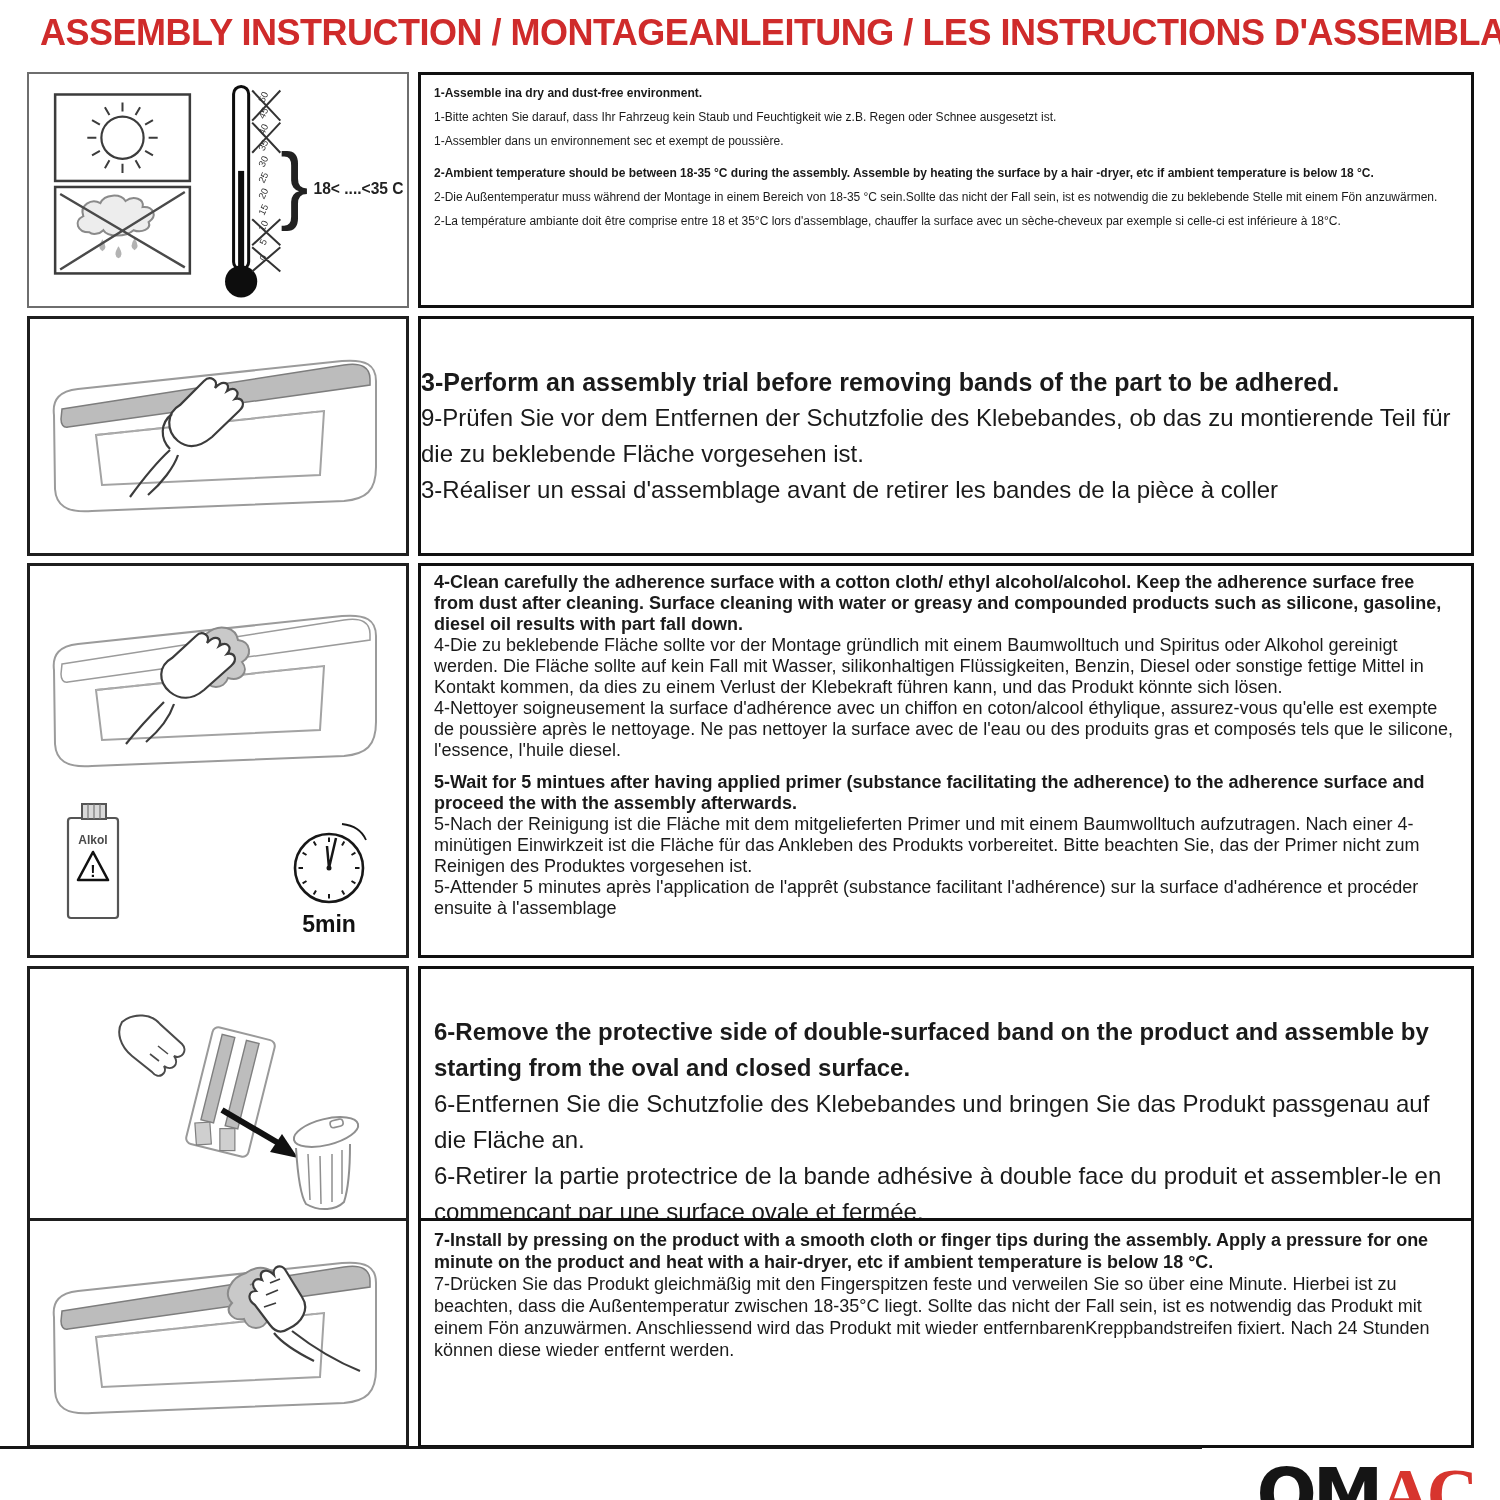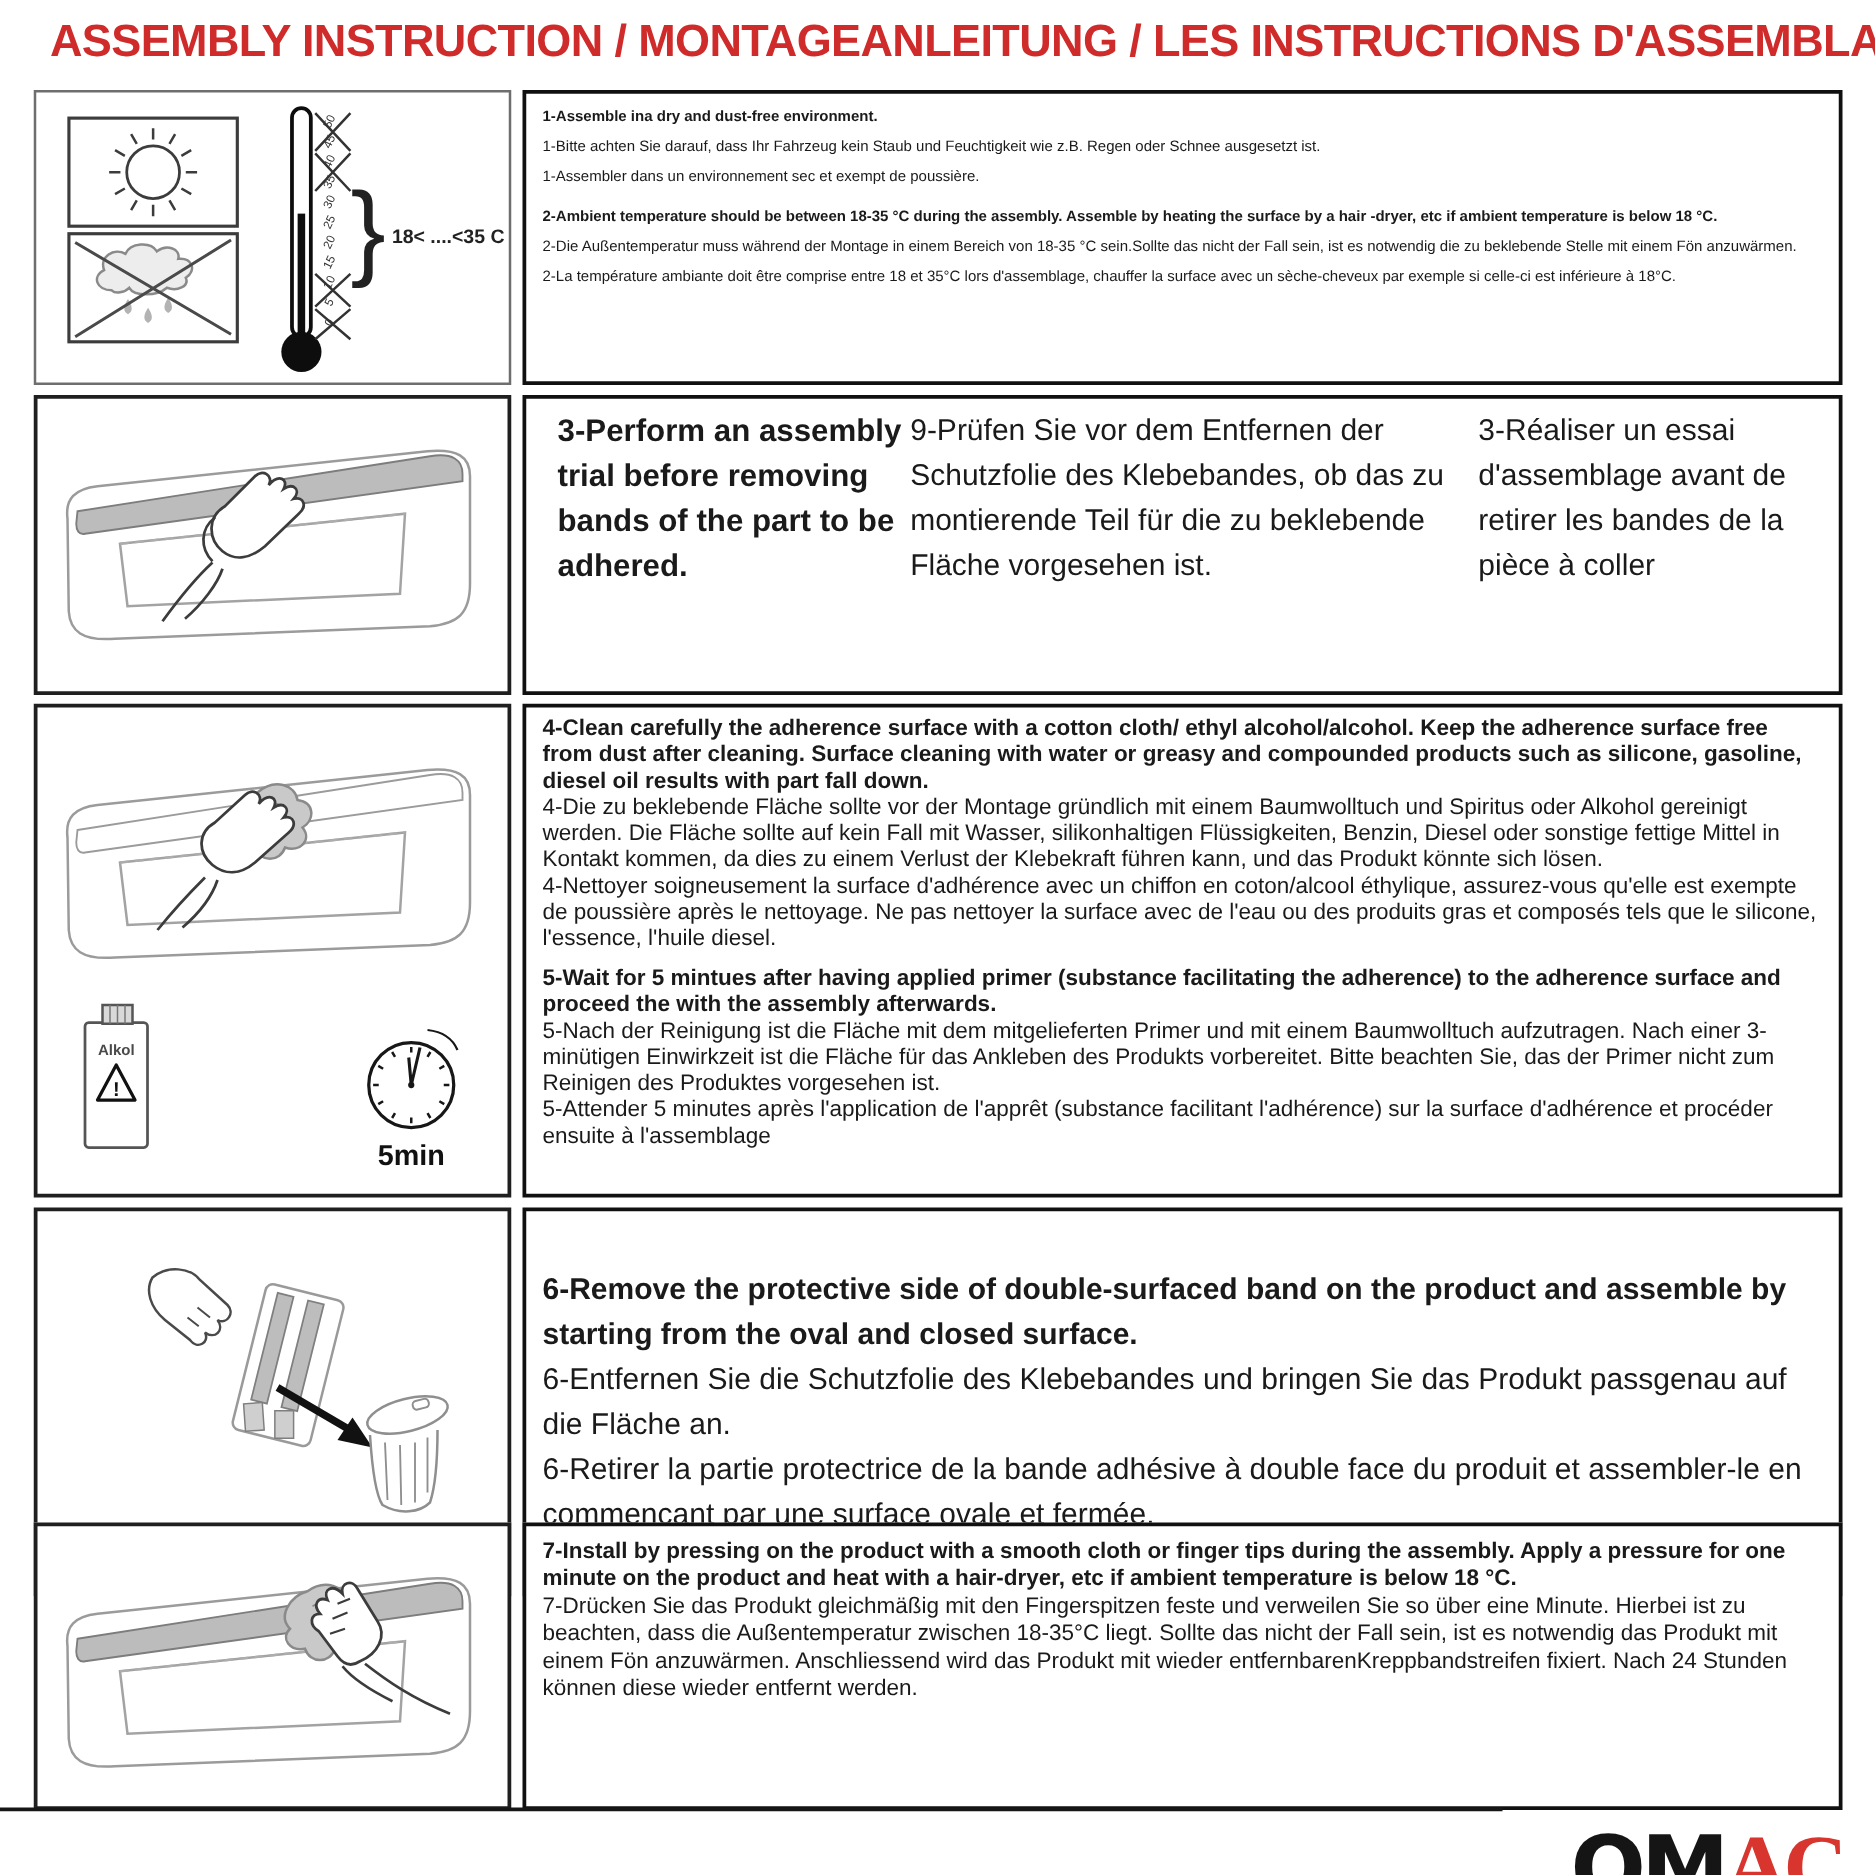--- a/index.html
+++ b/index.html
@@ -12,21 +12,21 @@
   .illus{position:absolute;left:27px;top:0;height:100%;width:382px;box-sizing:border-box;
          border:3px solid #1f1f1f;background:#fff;}
   #row1 .illus{border:2px solid #6e6e6e;}
   .tbox{position:absolute;left:418px;top:0;height:100%;width:1056px;box-sizing:border-box;
         border:3px solid #101010;background:#fff;overflow:hidden;}
   .tbox p{margin:0;}
   .b{font-weight:700;}
   #row1{top:72px;height:236px;}
   #row1 .tbox{font-size:12px;line-height:24px;padding:6px 13px;}
   #row2{top:316px;height:240px;}
-  #row2 .tbox{font-size:24px;line-height:36px;padding:8px 25px;display:flex;flex-direction:row;justify-content:center;}
+  #row2 .tbox{font-size:24px;line-height:36px;padding:8px 0;display:flex;flex-direction:column;justify-content:center;}
   #row2 .b{font-size:25px;}
   #row3{top:563px;height:395px;}
   #row3 .tbox{font-size:18px;line-height:21px;padding:6px 13px;}
   #row4{top:966px;height:311px;}
   #row4 .tbox{font-size:24px;line-height:36px;padding:8px 13px;display:flex;flex-direction:column;justify-content:center;}
   #row5{top:1218px;height:230px;}
   #row5 .tbox{font-size:18px;line-height:22px;padding:8px 13px;}
   .gap8{height:8px;}
   .gap11{height:11px;}
   .footer-line{position:absolute;left:0;top:1446px;width:1202px;height:3px;background:#161616;}
@@ -151,21 +151,21 @@
           <text x="299" y="366" font-size="23" font-weight="700" fill="#111" text-anchor="middle">5min</text>
         </g>
       </svg>
     </div>
     <div class="tbox">
       <p class="b">4-Clean carefully the adherence surface with a cotton cloth/ ethyl alcohol/alcohol. Keep the adherence surface free from dust after cleaning. Surface cleaning with water or greasy and compounded products such as silicone, gasoline, diesel oil results with part fall down.</p>
       <p>4-Die zu beklebende Fläche sollte vor der Montage gründlich mit einem Baumwolltuch und Spiritus oder Alkohol gereinigt werden. Die Fläche sollte auf kein Fall mit Wasser, silikonhaltigen Flüssigkeiten, Benzin, Diesel oder sonstige fettige Mittel in Kontakt kommen, da dies zu einem Verlust der Klebekraft führen kann, und das Produkt könnte sich lösen.</p>
       <p>4-Nettoyer soigneusement la surface d'adhérence avec un chiffon en coton/alcool éthylique, assurez-vous qu'elle est exempte de poussière après le nettoyage. Ne pas nettoyer la surface avec de l'eau ou des produits gras et composés tels que le silicone, l'essence, l'huile diesel.</p>
       <div class="gap11"></div>
       <p class="b">5-Wait for 5 mintues after having applied primer (substance facilitating the adherence) to the adherence surface and proceed the with the assembly afterwards.</p>
-      <p>5-Nach der Reinigung ist die Fläche mit dem mitgelieferten Primer und mit einem Baumwolltuch aufzutragen. Nach einer 3-minütigen Einwirkzeit ist die Fläche für das Ankleben des Produkts vorbereitet. Bitte beachten Sie, das der Primer nicht zum Reinigen des Produktes vorgesehen ist.</p>
+      <p>5-Nach der Reinigung ist die Fläche mit dem mitgelieferten Primer und mit einem Baumwolltuch aufzutragen. Nach einer 4-minütigen Einwirkzeit ist die Fläche für das Ankleben des Produkts vorbereitet. Bitte beachten Sie, das der Primer nicht zum Reinigen des Produktes vorgesehen ist.</p>
       <p>5-Attender 5 minutes après l'application de l'apprêt (substance facilitant l'adhérence) sur la surface d'adhérence et procéder ensuite à l'assemblage</p>
     </div>
   </section>
 
   <section class="row" id="row4">
     <div class="illus">
       <svg viewBox="0 0 376 239" preserveAspectRatio="xMidYMid meet">
         <g>
           <path d="M92,20 C104,10 122,12 130,22 L152,42 C158,48 152,58 144,54 C150,62 142,70 134,64 C138,72 128,78 122,70 L102,54 C90,44 86,30 92,20 Z" fill="#fff" stroke="#4a4a4a" stroke-width="2"></path>
           <path d="M128,44 l10,8 M120,52 l9,7" stroke="#4a4a4a" stroke-width="1.6" fill="none"></path>

